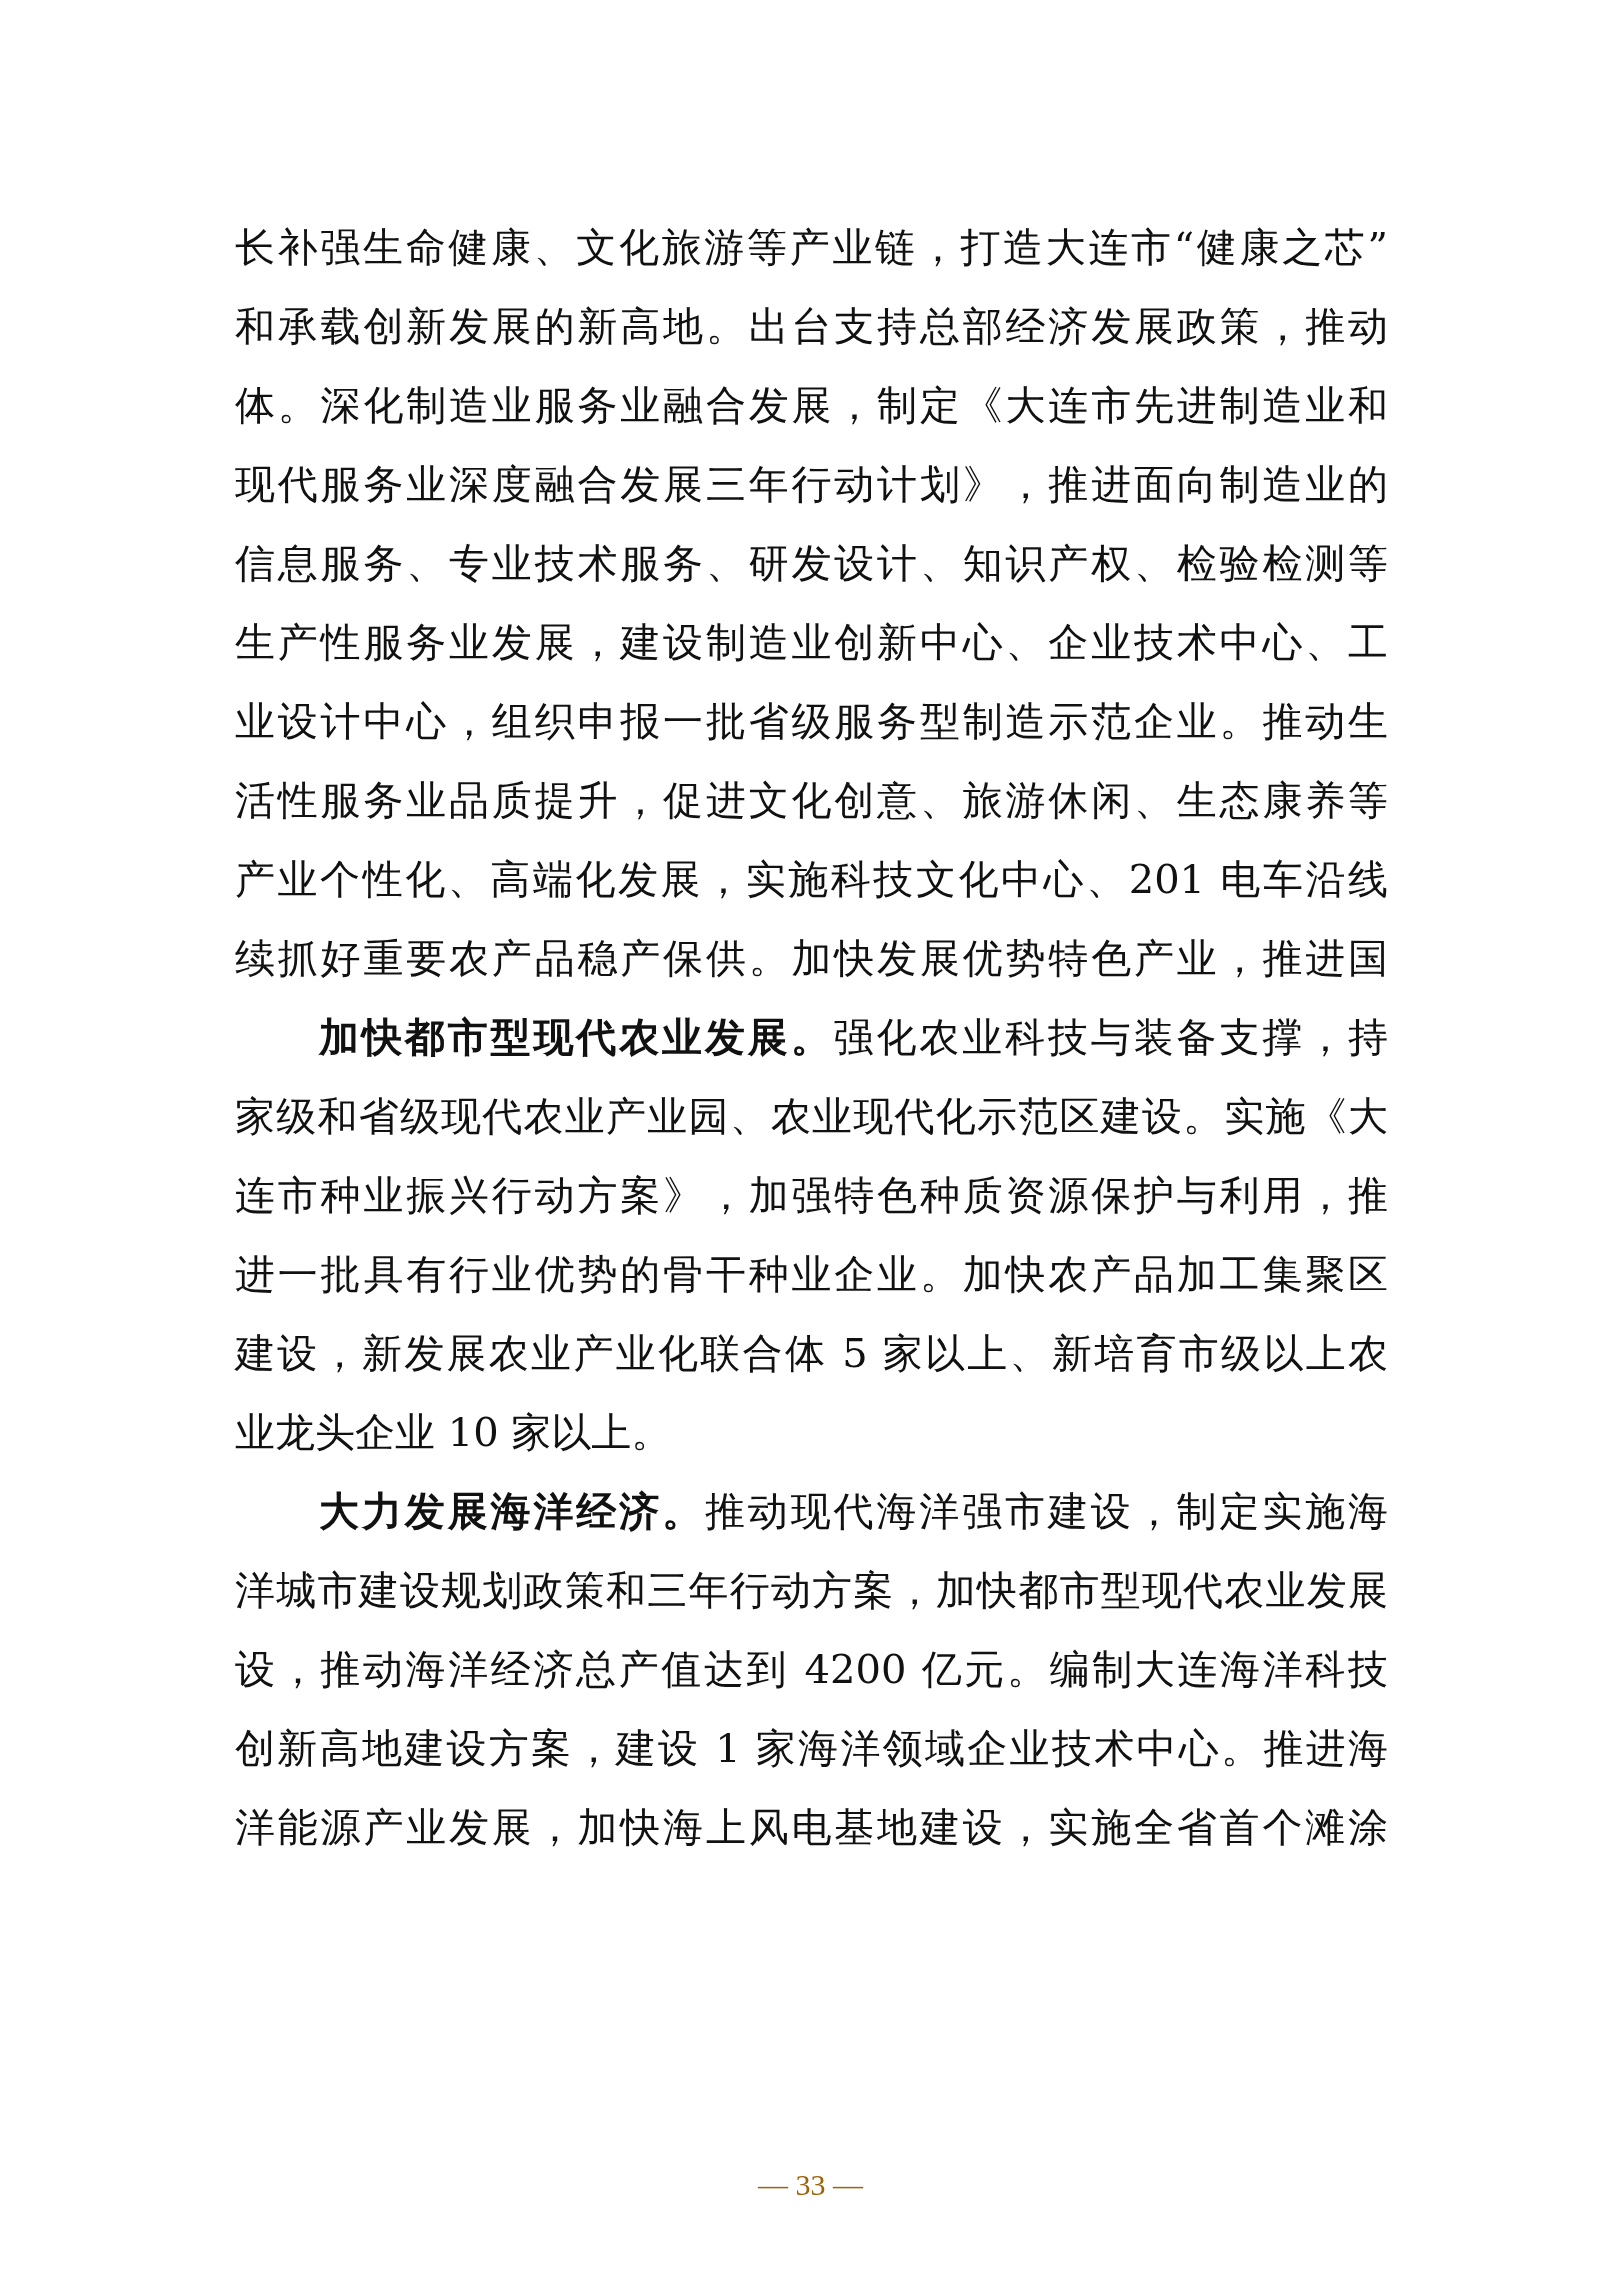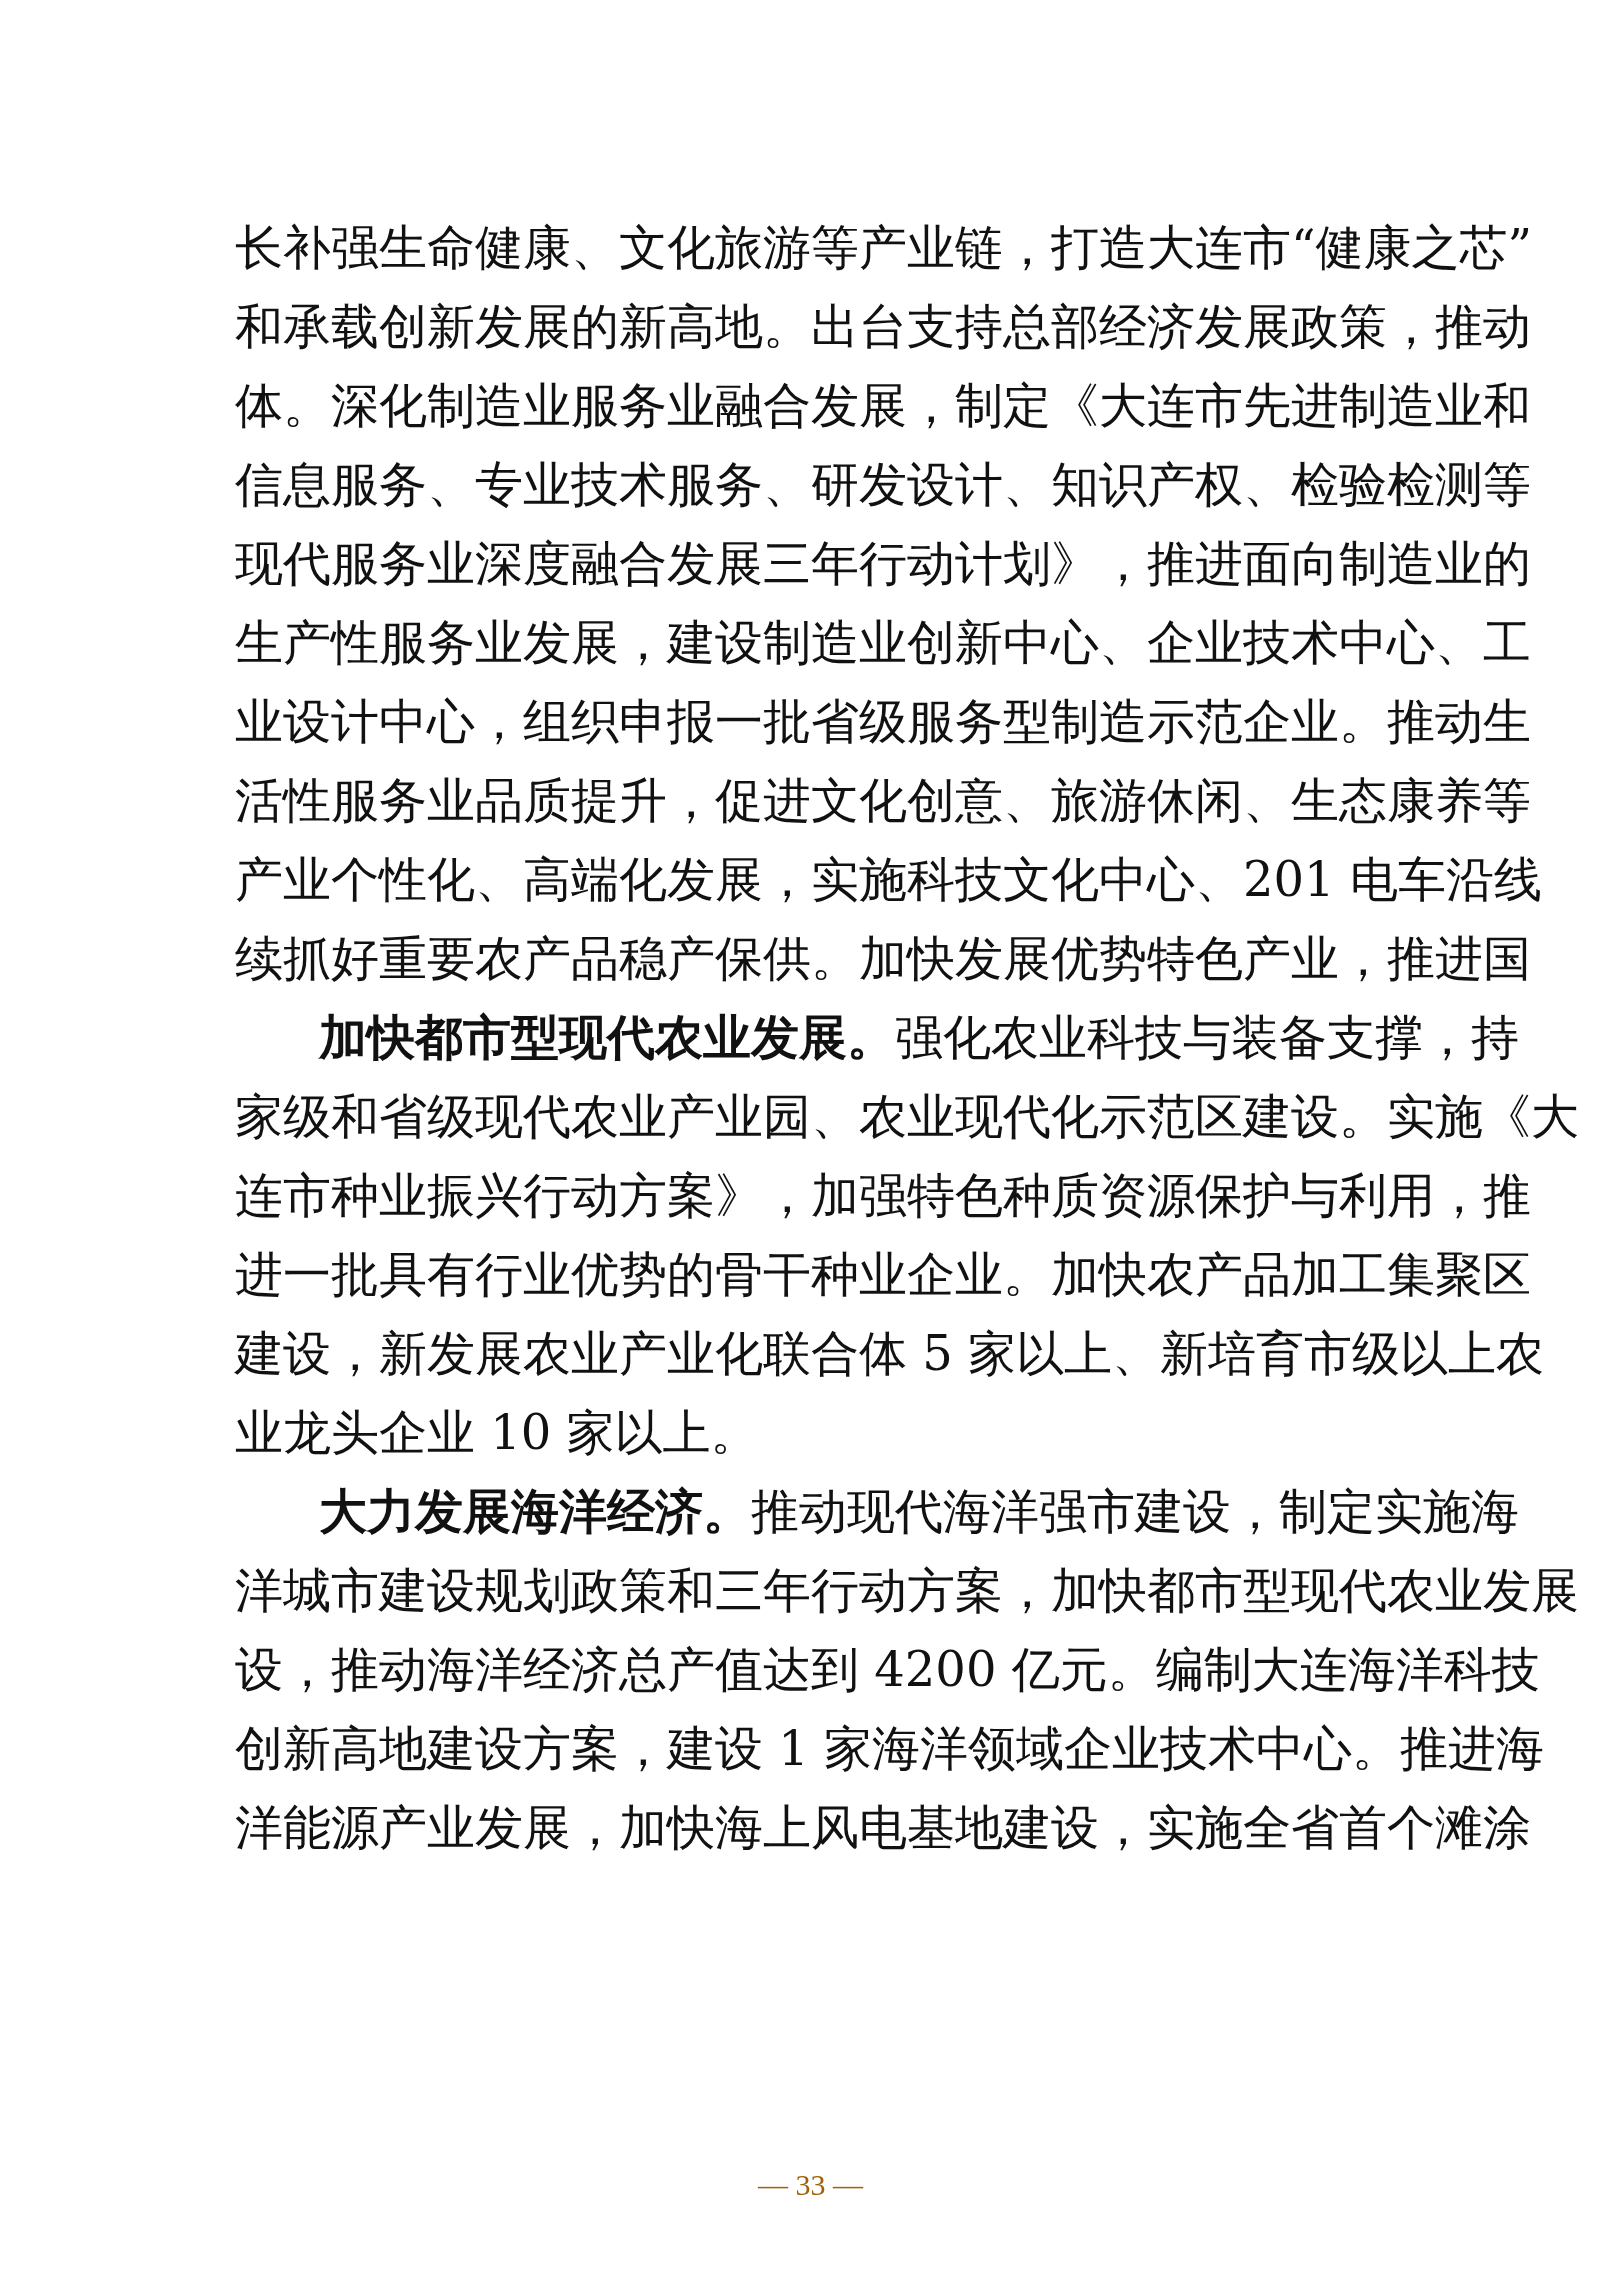--- a/index.html
+++ b/index.html
@@ -1,38 +1,38 @@
 <!DOCTYPE html>
 <html><head>
 <meta charset="utf-8">
 <style>
   html, body { margin: 0; padding: 0; background: #ffffff; }
   body { width: 1621px; height: 2293px; position: relative; overflow: hidden;
          font-family: "DejaVu Serif", "Liberation Serif", serif; color: #111111; }
   .page { position: absolute; left: 0; top: 0; width: 1621px; height: 2293px; background: #fff; }
   .text-block { position: absolute; left: 235px; top: 218px; width: 1153px; }
-  .line { height: 79px; line-height: 59px; font-size: 48px; white-space: nowrap;
+  .line { height: 79px; line-height: 59px; font-size: 40px; white-space: nowrap;
           text-align: justify; text-align-last: justify; overflow: visible; }
   .line.last { text-align-last: left; }
   .line.indent { padding-left: 84px; }
   .lead { font-family: "DejaVu Sans", "Liberation Sans", sans-serif; font-weight: bold; }
   .page-number { position: absolute; top: 2168px; left: 0; width: 1621px; text-align: center;
                  font-family: "Liberation Serif", serif; font-size: 30px; color: #a16207; }
 </style>
 </head>
 <body>
 
 <div class="page">
   <div class="text-block">
 
     <div class="line">长补强生命健康、文化旅游等产业链，打造大连市“健康之芯”</div>
     <div class="line">和承载创新发展的新高地。出台支持总部经济发展政策，推动</div>
     <div class="line">体。深化制造业服务业融合发展，制定《大连市先进制造业和</div>
+    <div class="line">现代服务业深度融合发展三年行动计划》，推进面向制造业的</div>
     <div class="line">信息服务、专业技术服务、研发设计、知识产权、检验检测等</div>
-    <div class="line">现代服务业深度融合发展三年行动计划》，推进面向制造业的</div>
     <div class="line">生产性服务业发展，建设制造业创新中心、企业技术中心、工</div>
     <div class="line">业设计中心，组织申报一批省级服务型制造示范企业。推动生</div>
     <div class="line">活性服务业品质提升，促进文化创意、旅游休闲、生态康养等</div>
     <div class="line">产业个性化、高端化发展，实施科技文化中心、201 电车沿线</div>
 
     <div class="line">续抓好重要农产品稳产保供。加快发展优势特色产业，推进国</div>
     <div class="line indent"><span class="lead">加快都市型现代农业发展。</span><span>强化农业科技与装备支撑，持</span></div>
     <div class="line">家级和省级现代农业产业园、农业现代化示范区建设。实施《大</div>
     <div class="line">连市种业振兴行动方案》，加强特色种质资源保护与利用，推</div>
     <div class="line">进一批具有行业优势的骨干种业企业。加快农产品加工集聚区</div>

